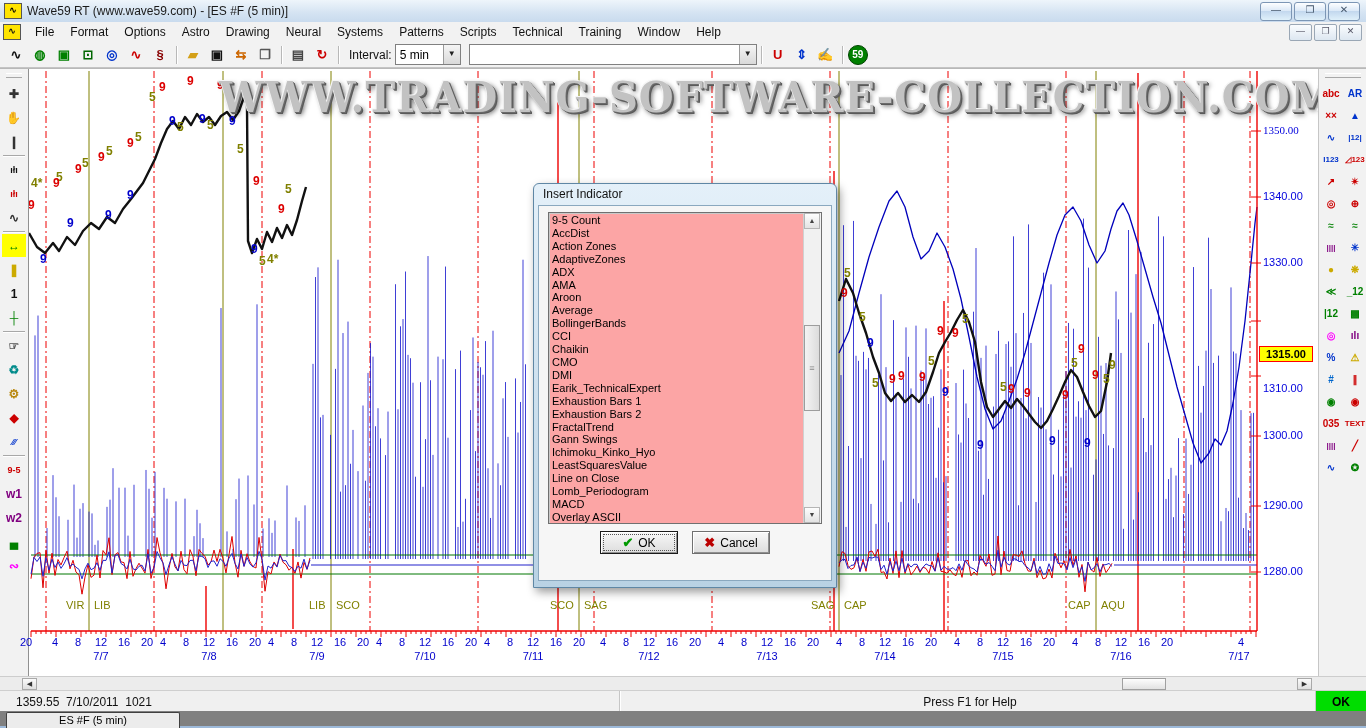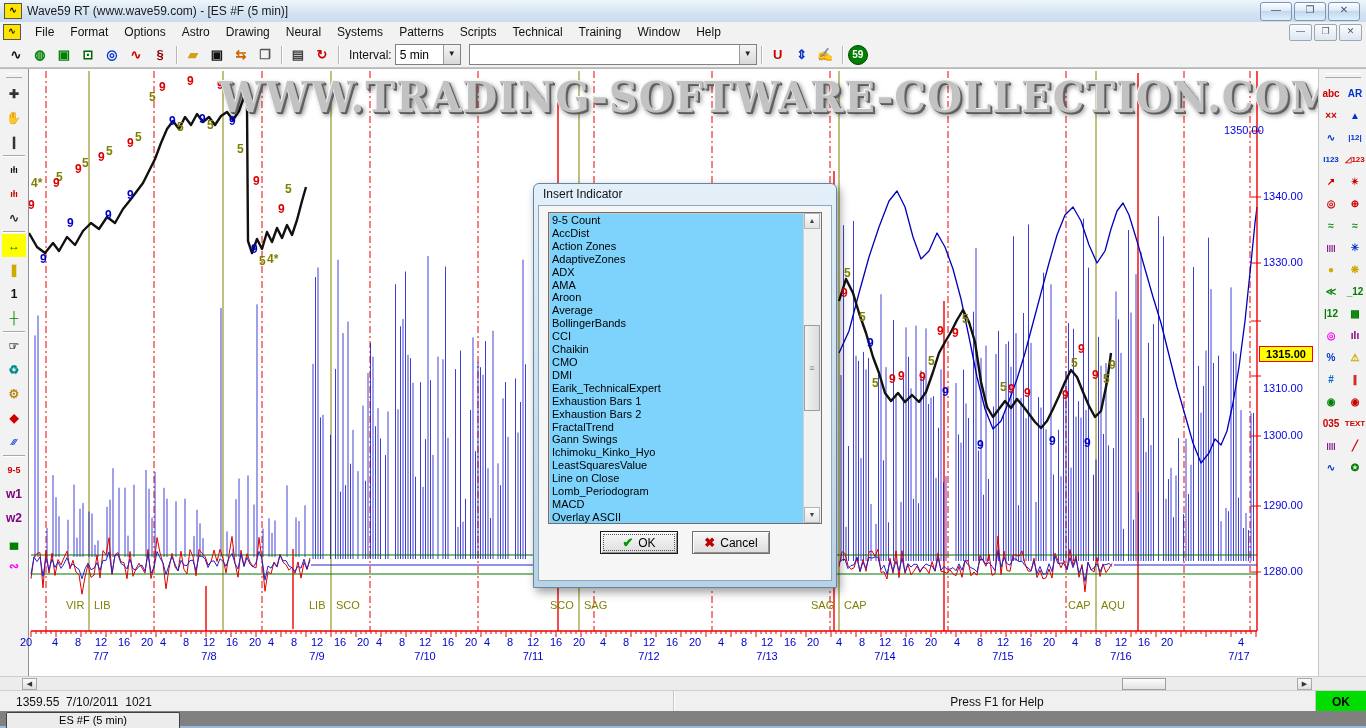--- a/index.html
+++ b/index.html
@@ -67,21 +67,21 @@
     font-family:"DejaVu Serif",serif;font-weight:bold;font-size:40px;letter-spacing:1px;
     color:#c2c2c2;white-space:nowrap;transform:scaleY(1.05);
     text-shadow:-1px -1px 0 #f5f5f5,1px 1px 0 #6b6b6b,2px 2px 0 #5a5a5a,3px 3px 5px rgba(0,0,0,.55);}
   
   #dialog{position:absolute;left:533px;top:183px;width:304px;height:405px;box-sizing:border-box;
     border:1px solid #5f87a5;border-radius:6px 6px 0 0;background:linear-gradient(#e4f0f9,#b9d2e4);
     padding:0 4px 4px 4px;box-shadow:3px 4px 10px rgba(0,0,0,.4);}
   #dlg-title{height:21px;font-size:12px;color:#111;padding:3px 0 0 5px;box-sizing:border-box;}
   #dlg-body{background:#f6f6f6;border:1px solid #8aa8bf;height:376px;box-sizing:border-box;padding:6px 9px 0 9px;}
   #dlg-instruction{font-size:11.5px;color:#000;margin-bottom:8px;}
-  #dlg-list{height:312px;background:#7dd3fc;border:1px solid #707070;box-shadow:inset 1px 1px 0 #c9c9c9;
+  #dlg-list{height:312px;background:#fca5a5;border:1px solid #707070;box-shadow:inset 1px 1px 0 #c9c9c9;
     display:flex;box-sizing:border-box;}
   #dlg-items{flex:1;overflow:hidden;padding:1px 0 0 3px;}
   .dlg-item{font-size:11px;line-height:12.9px;color:#000;white-space:nowrap;}
   #dlg-scroll{width:17px;background:#f1f1f1;border-left:1px solid #d0d0d0;position:relative;}
   .sbtn{position:absolute;left:0;width:16px;height:16px;background:linear-gradient(#fdfdfd,#e3e3e3);
     border:1px solid #b5b5b5;box-sizing:border-box;font-size:7px;text-align:center;line-height:14px;color:#444;}
   #sb-up{top:0;}
   #sb-down{bottom:0;}
   #sb-thumb{position:absolute;left:0;top:112px;width:16px;height:86px;
     background:linear-gradient(90deg,#f4f4f4,#dcdcdc);border:1px solid #9d9d9d;box-sizing:border-box;}
@@ -99,21 +99,21 @@
     border-top:1px solid #cdcdcd;}
   .harrow{position:absolute;top:1px;width:15px;height:12px;background:linear-gradient(#fbfbfb,#dfdfdf);
     border:1px solid #a9a9a9;box-sizing:border-box;font-size:7px;line-height:10px;text-align:center;color:#333;}
   #hthumb{position:absolute;top:1px;left:1122px;width:44px;height:12px;
     background:linear-gradient(#fdfdfd,#e2e2e2);border:1px solid #a0a0a0;box-sizing:border-box;}
   #statusbar{position:absolute;left:0;top:690px;width:1366px;height:21px;background:#f0f0f0;
     border-top:1px solid #cfcfcf;display:flex;align-items:center;font-size:12px;color:#111;}
   .spanel{height:100%;display:flex;align-items:center;padding-left:5px;box-sizing:border-box;
     border-right:1px solid #c6c6c6;box-shadow:1px 0 0 #fff;white-space:pre;}
   #sp-ready{width:420px;}
-  #sp-value{width:674px;padding-left:16px;}
+  #sp-value{width:620px;padding-left:16px;}
   #sp-help{flex:1;justify-content:center;}
   #sp-ok{width:50px;background:#00dd00;color:#000;font-weight:bold;justify-content:center;
     border-right:none;padding-left:0;}
   #tabbar{position:absolute;left:0;top:711px;width:1366px;height:17px;background:#808080;
     border-bottom:2px solid #9db9d9;box-sizing:border-box;}
   #chart-tab{position:absolute;left:6px;top:1px;width:172px;height:15px;background:#ececec;
     border:1px solid #404040;border-bottom:none;border-radius:2px 2px 0 0;
     font-size:11px;text-align:center;line-height:14px;color:#000;}
 </style>
 </head>
@@ -809,21 +809,21 @@
         <text x="1033" y="330" fill="#dd0000" font-size="12" font-weight="bold" font-family="Liberation Sans, sans-serif">9</text>
         <text x="1042" y="298" fill="#808000" font-size="12" font-weight="bold" font-family="Liberation Sans, sans-serif">5</text>
         <text x="1049" y="284" fill="#dd0000" font-size="12" font-weight="bold" font-family="Liberation Sans, sans-serif">9</text>
         <text x="1055" y="378" fill="#0000cc" font-size="12" font-weight="bold" font-family="Liberation Sans, sans-serif">9</text>
         <text x="1063" y="310" fill="#dd0000" font-size="12" font-weight="bold" font-family="Liberation Sans, sans-serif">9</text>
         <text x="1074" y="314" fill="#808000" font-size="12" font-weight="bold" font-family="Liberation Sans, sans-serif">5</text>
         <text x="1080" y="300" fill="#808000" font-size="12" font-weight="bold" font-family="Liberation Sans, sans-serif">9</text>
       </svg>
     <div id="watermark">WWW.TRADING-SOFTWARE-COLLECTION.COM</div>
     <div id="chart-labels">
-        <div class="pricelab" style="left: 1195px; top: 55px;">1350.00</div>
+        <div class="pricelab" style="left: 1234px; top: 55px; font-family: Liberation Serif, serif;">1350.00</div>
         <div class="pricelab" style="left: 1234px; top: 121px;">1340.00</div>
         <div class="pricelab" style="left: 1234px; top: 187px;">1330.00</div>
         <div class="pricelab" style="left: 1234px; top: 245px; margin-top: 36px;">1320.00</div>
         <div class="pricelab" style="left: 1234px; top: 313px;">1310.00</div>
         <div class="pricelab" style="left: 1234px; top: 360px;">1300.00</div>
         <div class="pricelab" style="left: 1234px; top: 430px;">1290.00</div>
         <div class="pricelab" style="left: 1234px; top: 496px;">1280.00</div>
         <div id="price-highlight" style="left: 1230px; top: 277px;">1315.00</div>
         <div class="hourlab" style="left: -14px; top: 567px;">20</div>
         <div class="hourlab" style="left: 15px; top: 567px;">4</div>

